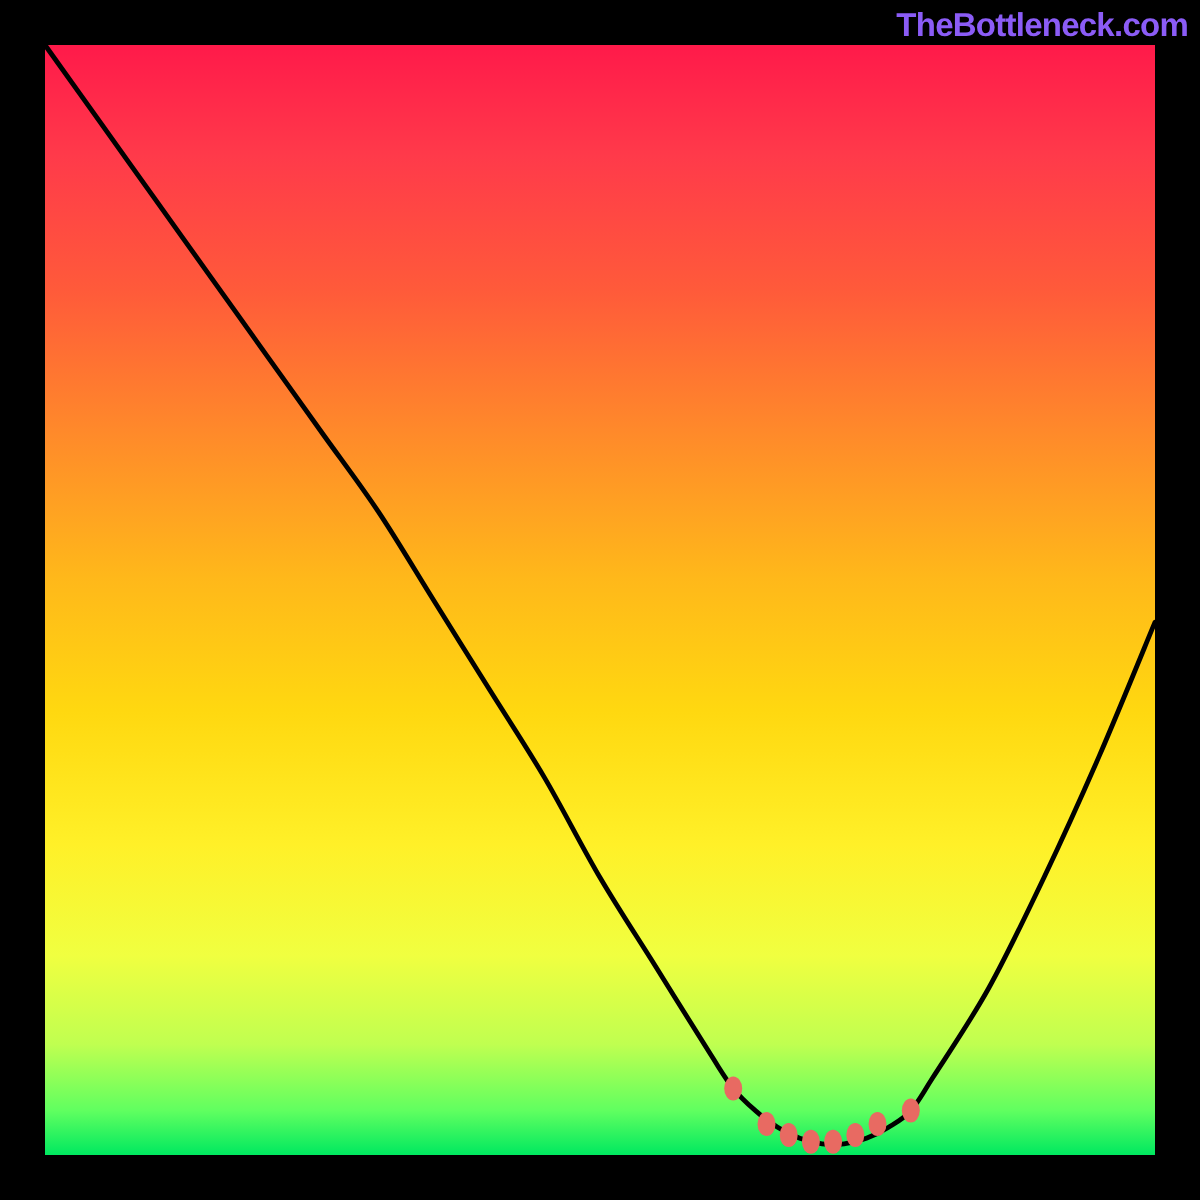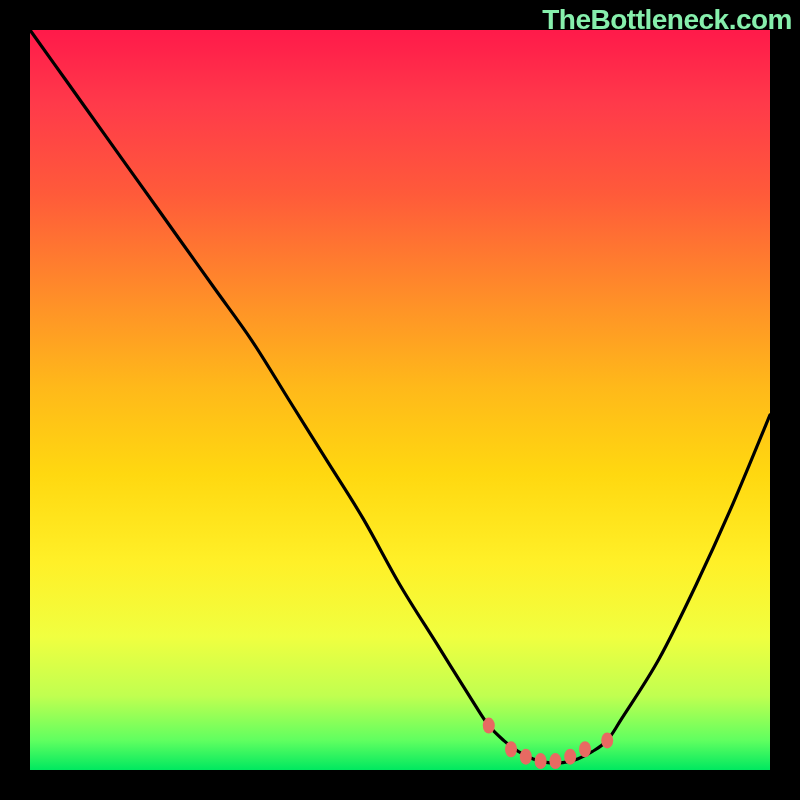--- a/index.html
+++ b/index.html
@@ -22,23 +22,23 @@
       #f0ff40 82%,
       #c0ff50 90%,
       #60ff60 96%,
       #00e860 100%);
   }
   .watermark {
     position: absolute;
     top: 4px;
     right: 8px;
     font-family: Arial, Helvetica, sans-serif;
-    font-size: 28px;
+    font-size: 22px;
     font-weight: 600;
-    color: #86efac;
+    color: #8b5cf6;
     letter-spacing: -0.5px;
   }
   svg.curve {
     position: absolute;
     left: 30px;
     top: 30px;
     width: 740px;
     height: 740px;
     overflow: visible;
   }

